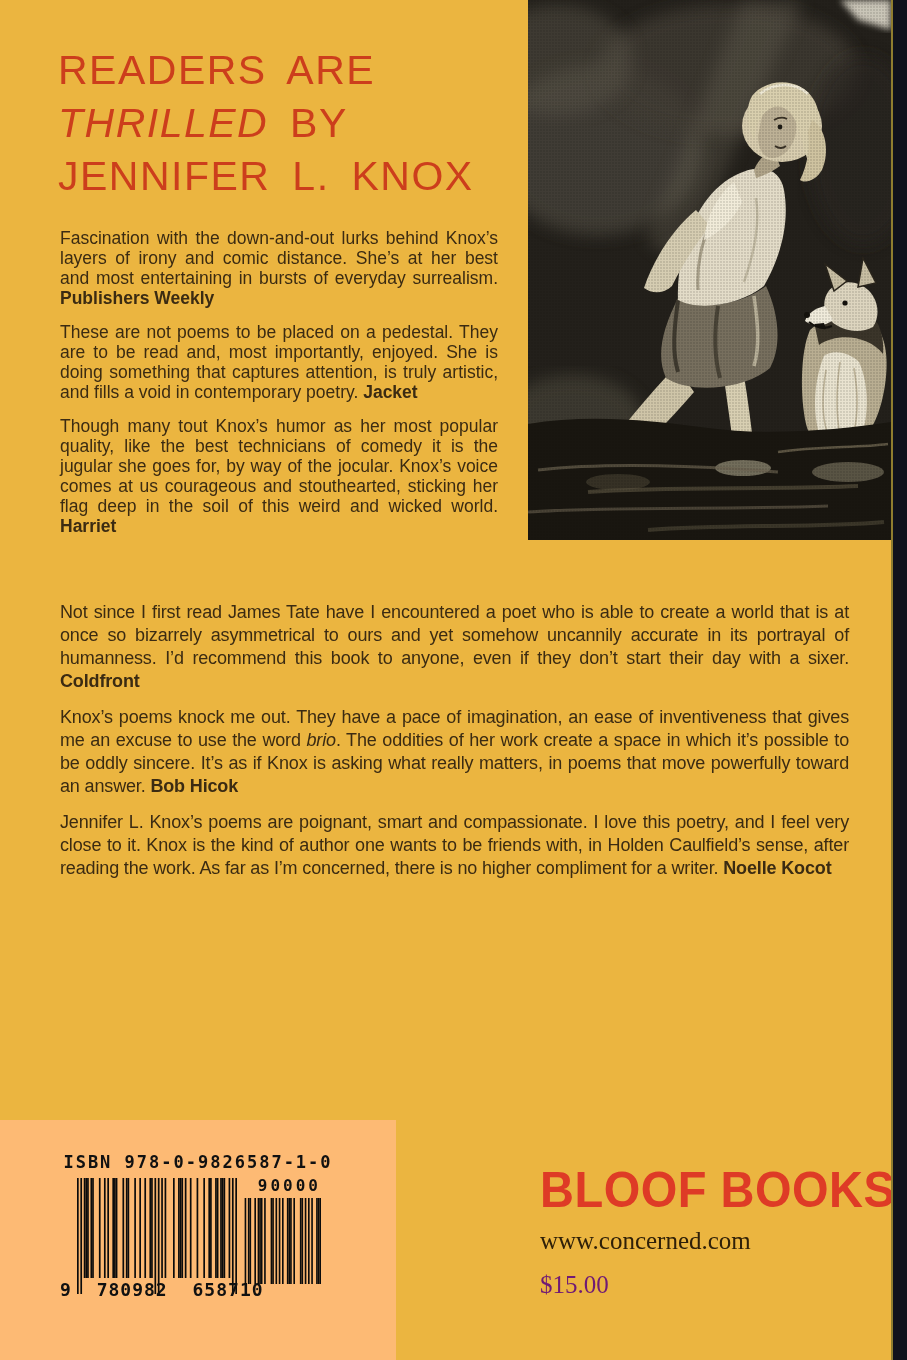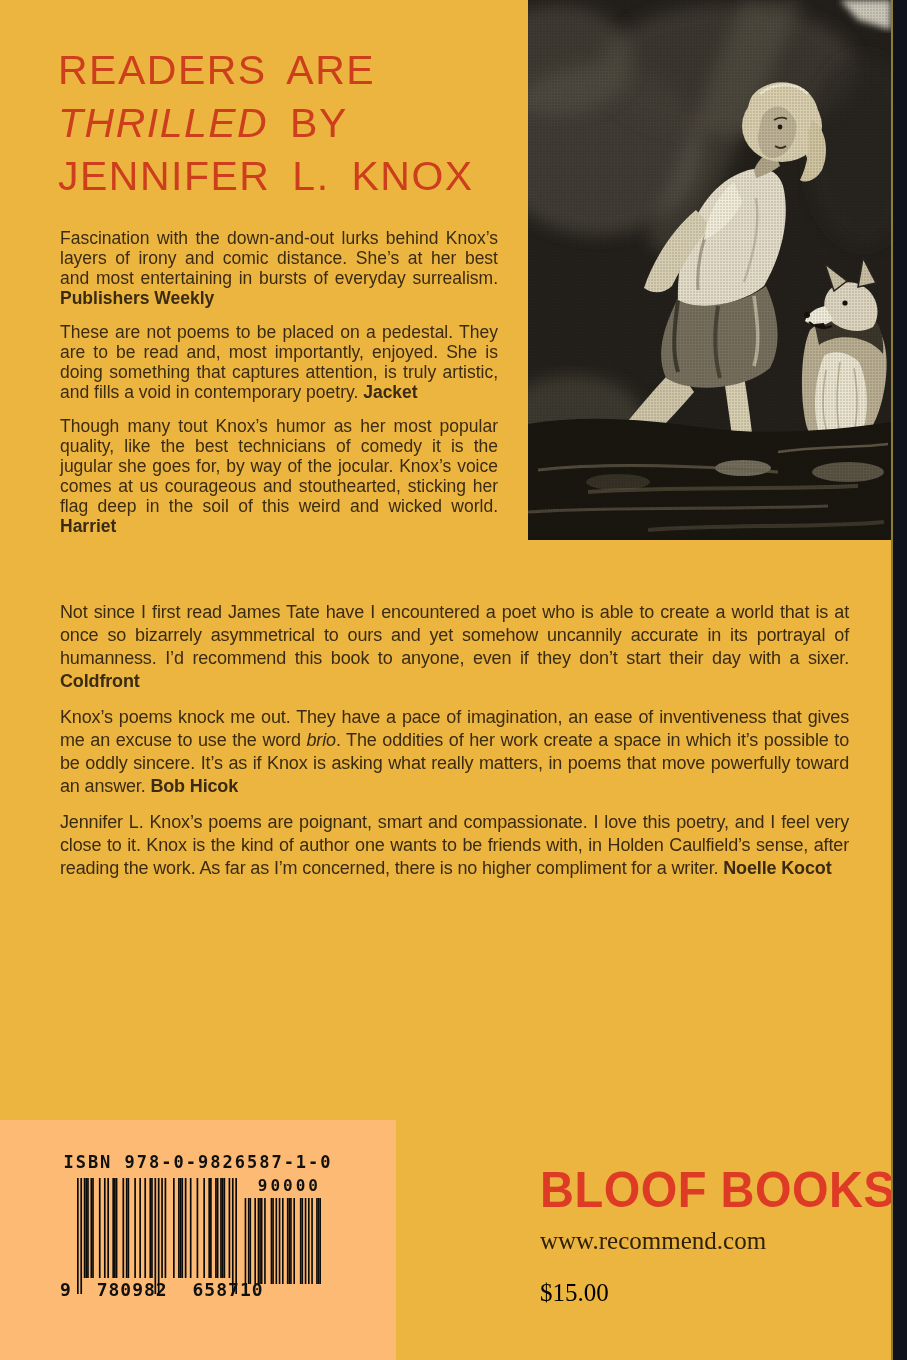--- a/index.html
+++ b/index.html
@@ -59,22 +59,22 @@
   .publisher{position:absolute;left:540px;top:1160px;width:340px;}
   .publisher-name{
     color:#DE3B26;font-weight:bold;font-size:47px;letter-spacing:0.5px;
     transform:scaleY(1.06);transform-origin:top left;white-space:nowrap;
   }
   .publisher-url{
     margin-top:12px;font-family:"Liberation Serif",serif;
     font-size:25px;color:#2F2008;
   }
   .price{
-    margin-top:24px;font-family:"Liberation Serif",serif;
-    font-size:25px;color:#000000;
+    margin-top:16px;font-family:"Liberation Serif",serif;
+    font-size:25px;color:#701a75;
   }
 </style>
 </head>
 <body>
 
 <div class="page">
 
   <div class="heading">
     <span>READERS ARE</span><br>
     <em>THRILLED</em><span> BY</span><br>
@@ -260,18 +260,18 @@
           <rect x="42" y="0" width="1" height="86"></rect>
           <rect x="45" y="0" width="1" height="86"></rect>
           <rect x="46" y="0" width="1" height="86"></rect>
           <rect x="47" y="0" width="1" height="86"></rect>
         </svg>
     </div>
   </div>
 
   <div class="publisher">
     <div class="publisher-name">BLOOF BOOKS</div>
-    <div class="publisher-url">www.recommend.com</div>
+    <div class="publisher-url">www.concerned.com</div>
     <div class="price">$15.00</div>
   </div>
 
   <div class="right-strip"></div>
 </div>
 
 </body></html>

